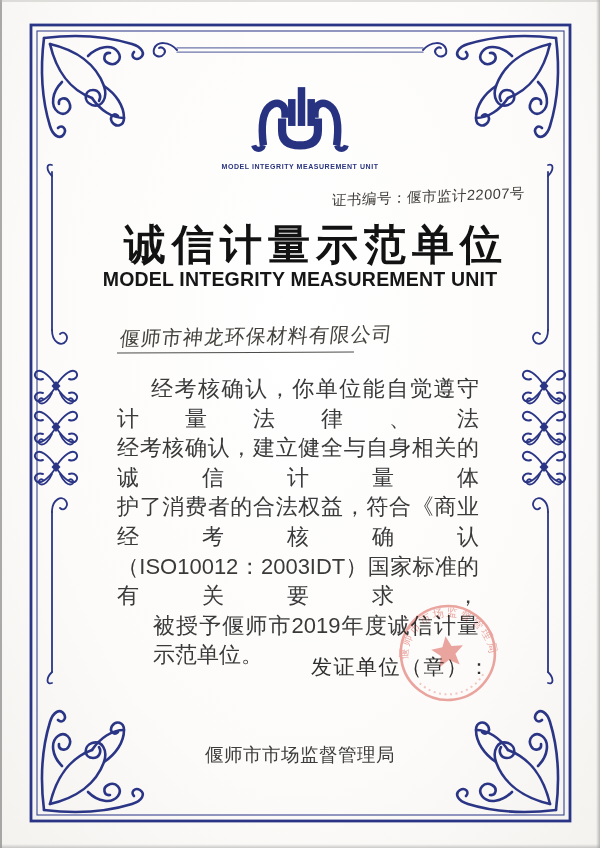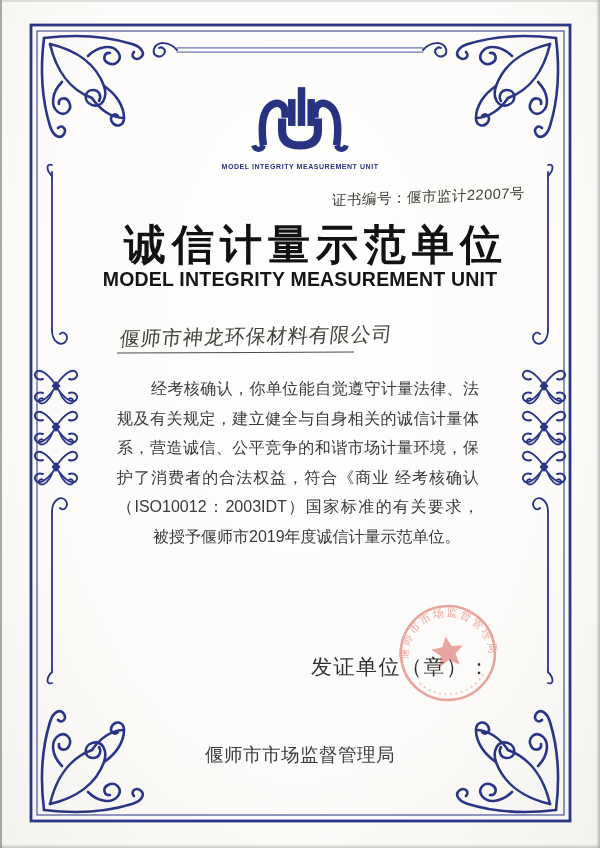--- a/index.html
+++ b/index.html
@@ -46,21 +46,21 @@
     font-size:20px;color:#44423d;white-space:nowrap;
     transform:rotate(-1deg) skewX(-7deg);letter-spacing:1px;
   }
   .company-line{
     position:absolute;left:117px;top:352px;width:237px;height:0;
     border-top:1.6px solid #4c4c4a;transform:rotate(-.3deg);
   }
 
   .body-text{
     position:absolute;left:117px;top:374px;width:362px;
-    font-size:16px;line-height:29.6px;color:#3a3a3a;
+    font-size:22px;line-height:29.6px;color:#3a3a3a;
   }
   .body-line{text-align:justify;text-align-last:justify;}
   .body-line.first{text-indent:34px;}
   .body-line.last{text-align-last:left;margin-left:36px;}
 
   .issuer-line{
     position:absolute;left:311px;top:653px;
     font-size:21px;color:#303030;letter-spacing:1.5px;white-space:nowrap;
   }
 
@@ -159,22 +159,21 @@
   </div>
 
   <div class="title-zh">诚信计量示范单位</div>
   <div class="title-en">MODEL INTEGRITY MEASUREMENT UNIT</div>
 
   <div class="company">偃师市神龙环保材料有限公司</div>
   <div class="company-line"></div>
 
   <div class="body-text">
     <div class="body-line first">经考核确认，你单位能自觉遵守计量法律、法</div>
-    <div class="body-line">规及有关规定，建立健全与自身相关的诚信计量体</div>
-    <div class="body-line">系，营造诚信、公平竞争的和谐市场计量环境，保</div>
+    <div class="body-line">经考核确认，建立健全与自身相关的诚信计量体</div>
     <div class="body-line">护了消费者的合法权益，符合《商业 经考核确认</div>
     <div class="body-line">（ISO10012：2003IDT）国家标准的有关要求，</div>
     <div class="body-line last">被授予偃师市2019年度诚信计量示范单位。</div>
   </div>
 
   <div class="issuer-line">发证单位（章）：</div>
 
   <svg class="seal" viewBox="0 0 120 120">
     <g opacity="0.55">
       <circle cx="60" cy="59" r="47" fill="none" stroke="#df5f57" stroke-width="2.6"></circle>

